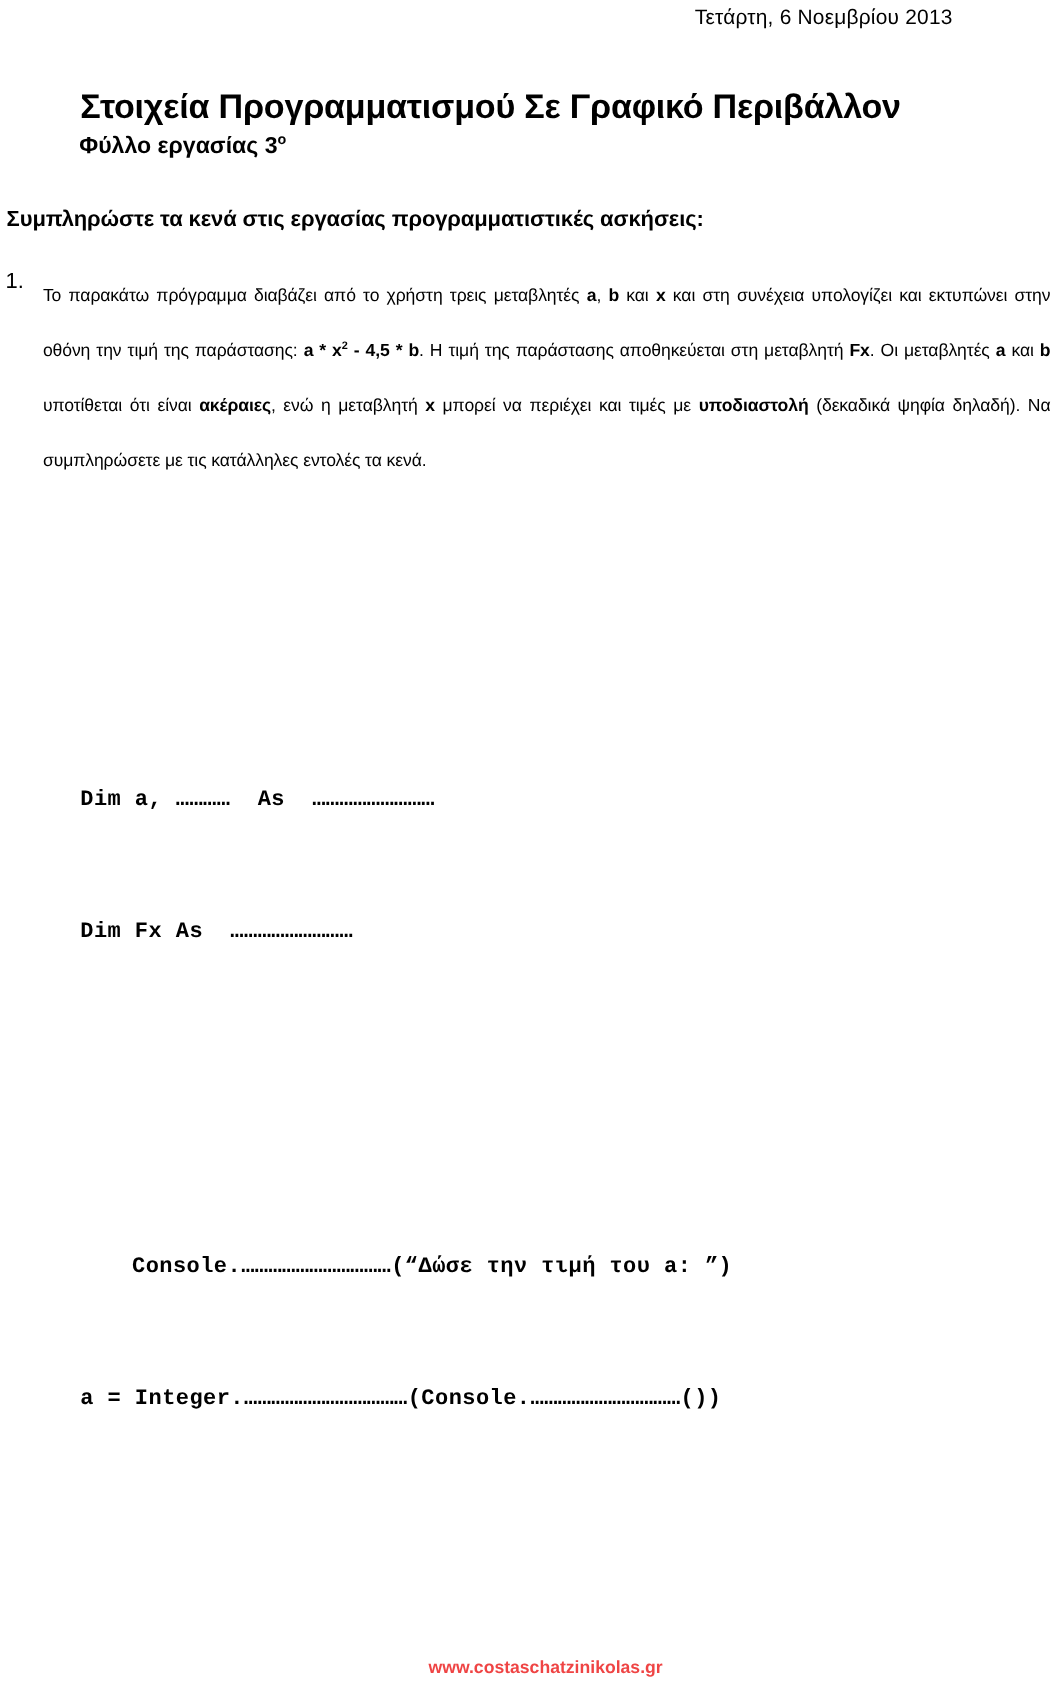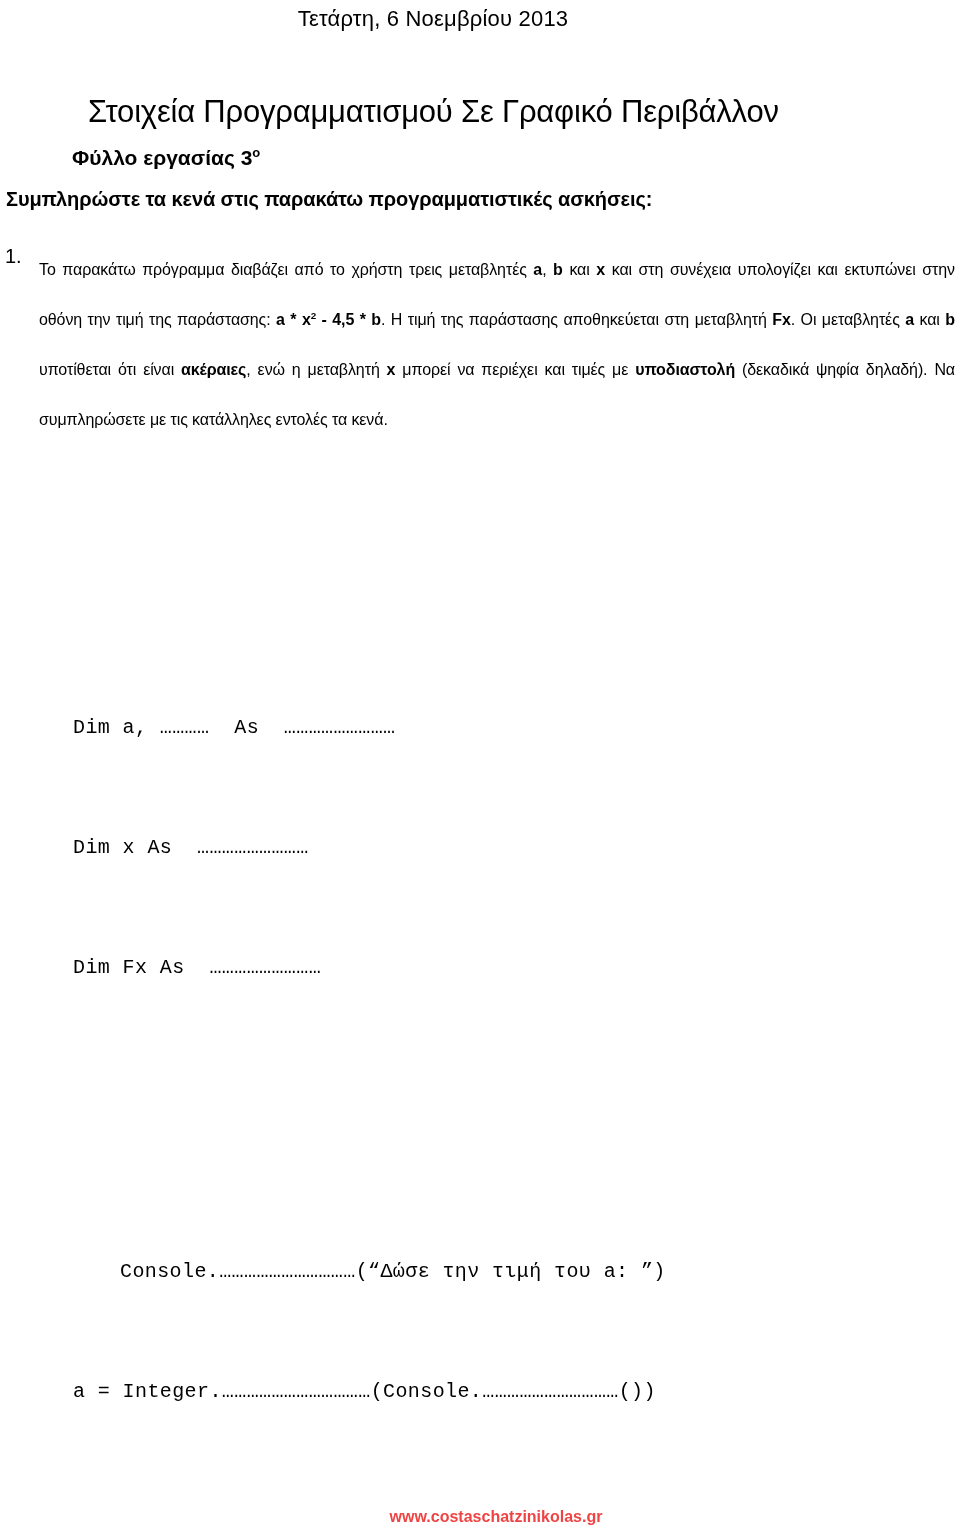--- a/index.html
+++ b/index.html
@@ -22,38 +22,38 @@
     height: 1536px;
     box-sizing: border-box;
   }
 
   
   .doc-date {
     position: absolute;
     top: 6px;
     left: 0;
     width: 866px;
-    text-align: center;
-    font-size: 22px;
+    text-align: right;
+    font-size: 19px;
     letter-spacing: 0.2px;
   }
 
   
   .title-block {
     position: absolute;
     top: 78px;
     left: 72px;
     width: 860px;
   }
   .doc-title {
     font-size: 31px;
-    font-weight: normal;
+    font-weight: bold;
     line-height: 1.15;
     letter-spacing: -0.2px;
-    margin: 16px;
+    margin: 1px;
     white-space: nowrap;
   }
   .doc-subtitle {
     font-size: 21px;
     font-weight: bold;
     margin: 6px 0 0 0;
     line-height: 1.1;
   }
   .sup {
     font-size: 0.62em;
@@ -100,21 +100,21 @@
     left: 73px;
     top: 548px;
     font-family: "Liberation Mono", "DejaVu Sans Mono", monospace;
     font-size: 20px;
     line-height: 40px;
     white-space: pre;
     letter-spacing: 0.4px;
   }
   .code .grp { margin-bottom: 24px; }
   .code .grp:last-child { margin-bottom: 0; }
-  .code .line { white-space: pre; }
+  .code .line { white-space: pre; font-weight: bold; }
   .code .line.ind { padding-left: 1px; margin-left: 46px; }
 
   
   .footer {
     position: absolute;
     left: 0;
     bottom: 10px;
     width: 960px;
     text-align: center;
     font-size: 16px;
@@ -129,33 +129,32 @@
 
   <div class="doc-date">Τετάρτη, 6 Νοεμβρίου 2013</div>
 
   <div class="title-block">
     <div class="doc-title">Στοιχεία Προγραμματισμού Σε Γραφικό Περιβάλλον</div>
     <div class="doc-subtitle">
       <span>Φύλλο εργασίας 3</span><span class="sup">ο</span>
     </div>
   </div>
 
-  <div class="instruction">Συμπληρώστε τα κενά στις παρακάτω προγραμματιστικές ασκήσεις:</div>
+  <div class="instruction">Συμπληρώστε τα κενά στις εργασίας προγραμματιστικές ασκήσεις:</div>
 
   <div class="exercise">
     <div class="ex-number">1.</div>
     <div class="ex-body">
       <span>Το παρακάτω πρόγραμμα διαβάζει από το χρήστη τρεις μεταβλητές </span><b>a</b><span>, </span><b>b</b><span> και </span><b>x</b><span> και στη συνέχεια υπολογίζει και εκτυπώνει στην οθόνη την τιμή της παράστασης: </span><b><span>a * x</span><span class="sup">2</span><span> - 4,5 * b</span></b><span>. Η τιμή της παράστασης αποθηκεύεται στη μεταβλητή </span><b>Fx</b><span>. Οι μεταβλητές </span><b>a</b><span> και </span><b>b</b><span> υποτίθεται ότι είναι </span><b>ακέραιες</b><span>, ενώ η μεταβλητή </span><b>x</b><span> μπορεί να περιέχει και τιμές με </span><b>υποδιαστολή</b><span> (δεκαδικά ψηφία δηλαδή). Να συμπληρώσετε με τις κατάλληλες εντολές τα κενά.</span>
     </div>
   </div>
 
   <div class="code">
     <div class="grp">
       <div class="line">Dim a, …………  As  ………………………</div>
-      <div class="line">Dim x As  ………………………</div>
       <div class="line">Dim Fx As  ………………………</div>
     </div>
     <div class="grp">
       <div class="line ind">Console.……………………………(“Δώσε την τιμή του a: ”)</div>
       <div class="line">a = Integer.………………………………(Console.……………………………())</div>
     </div>
     
     
     
   </div>

